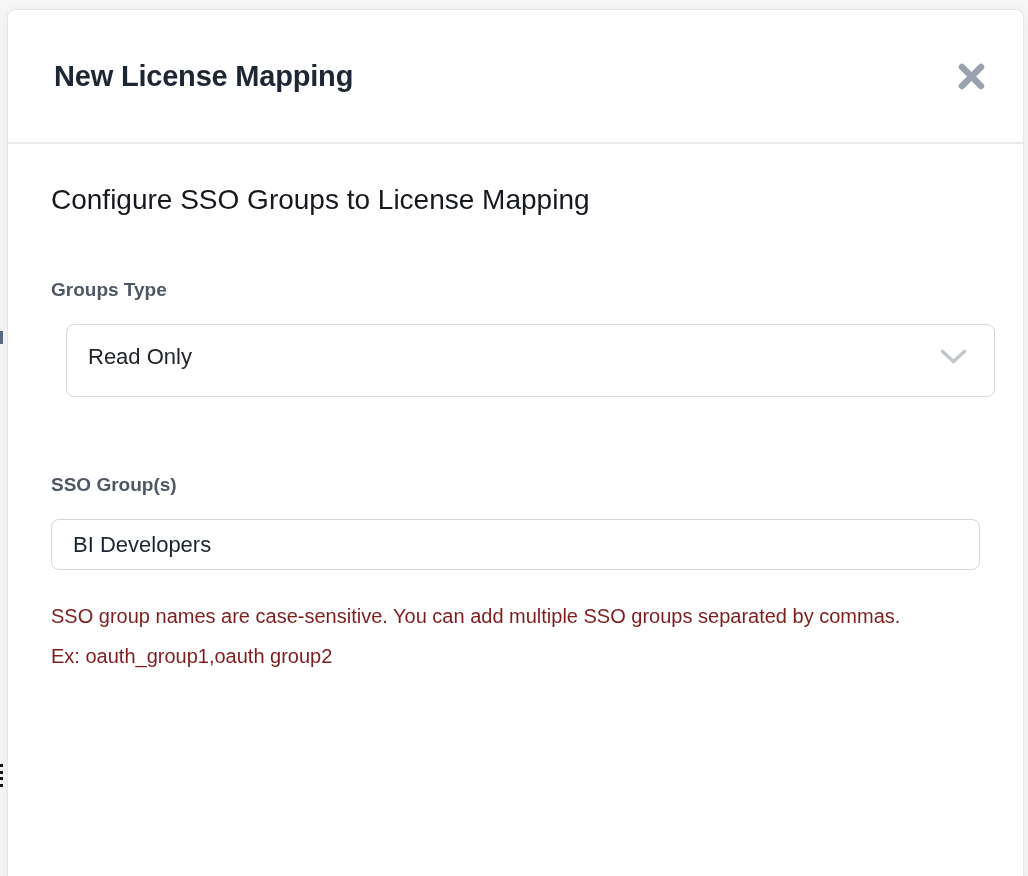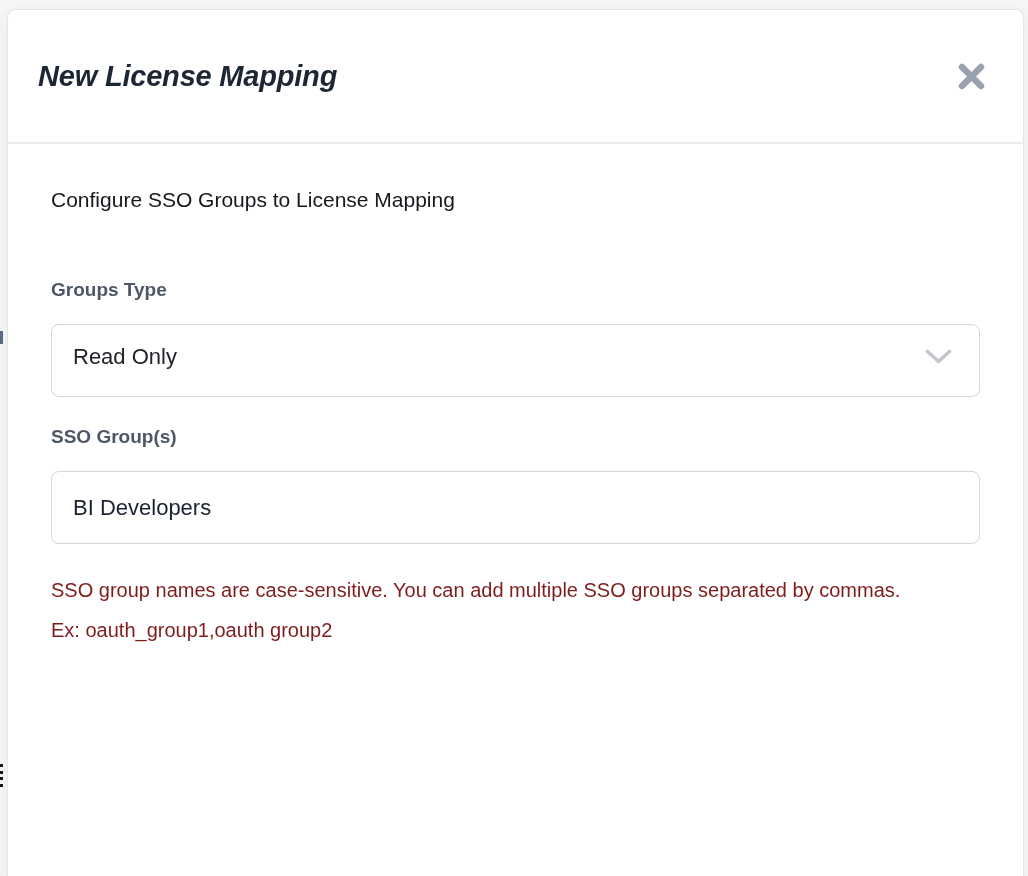--- a/index.html
+++ b/index.html
@@ -38,77 +38,77 @@
 
   .modal-header {
     height: 134px;
     display: flex;
     align-items: center;
     justify-content: space-between;
     padding: 0 34px 0 30px;
     border-bottom: 2px solid #e9eaee;
   }
   .modal-title {
-    margin: 0;
+    margin: 16px;
     font-size: 29px;
     line-height: 34px;
     font-weight: 700;
     color: #1d2634;
     letter-spacing: -0.2px;
-    font-style: italic;
   }
   .close-btn {
     background: none;
     border: none;
     padding: 2px;
     margin: 0;
     cursor: pointer;
     line-height: 0;
   }
 
   .modal-body {
     padding: 42px 43px 0 43px;
   }
   .section-heading {
-    font-size: 21px;
+    font-size: 28px;
     line-height: 28px;
     color: #15181d;
   }
   .field-label {
     display: block;
     font-size: 19px;
     line-height: 24px;
     font-weight: 700;
     color: #4d5766;
   }
   .label-license { margin-top: 64px; }
-  .label-sso { margin-top: 28px; }
+  .label-sso { margin-top: 76px; }
 
   .select-box {
     margin-top: 22px;
     height: 73px;
     width: 100%;
     border: 1px solid #d3d6db;
     border-radius: 8px;
     background: #ffffff;
     display: flex;
     align-items: center;
     justify-content: space-between;
     padding: 0 27px 8px 21px;
     cursor: pointer;
+    margin-left: 15px;
   }
   .select-value {
     font-size: 22px;
     color: #202429;
   }
 
   .text-input {
     display: block;
     margin-top: 22px;
-    height: 73px;
+    height: 51px;
     width: 100%;
     border: 1px solid #d3d6db;
     border-radius: 8px;
     background: #ffffff;
     padding: 0 21px;
     font-family: "Liberation Sans", sans-serif;
     font-size: 22px;
     color: #1b2330;
     outline: none;
   }

